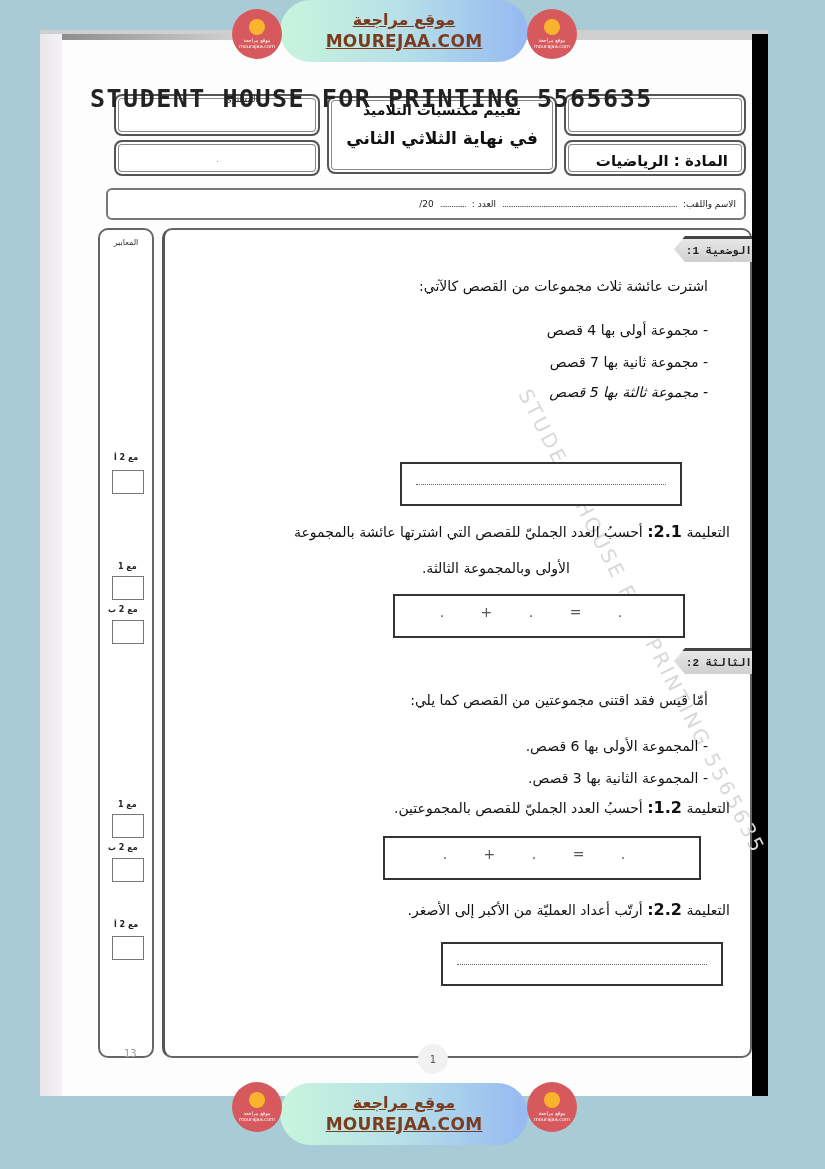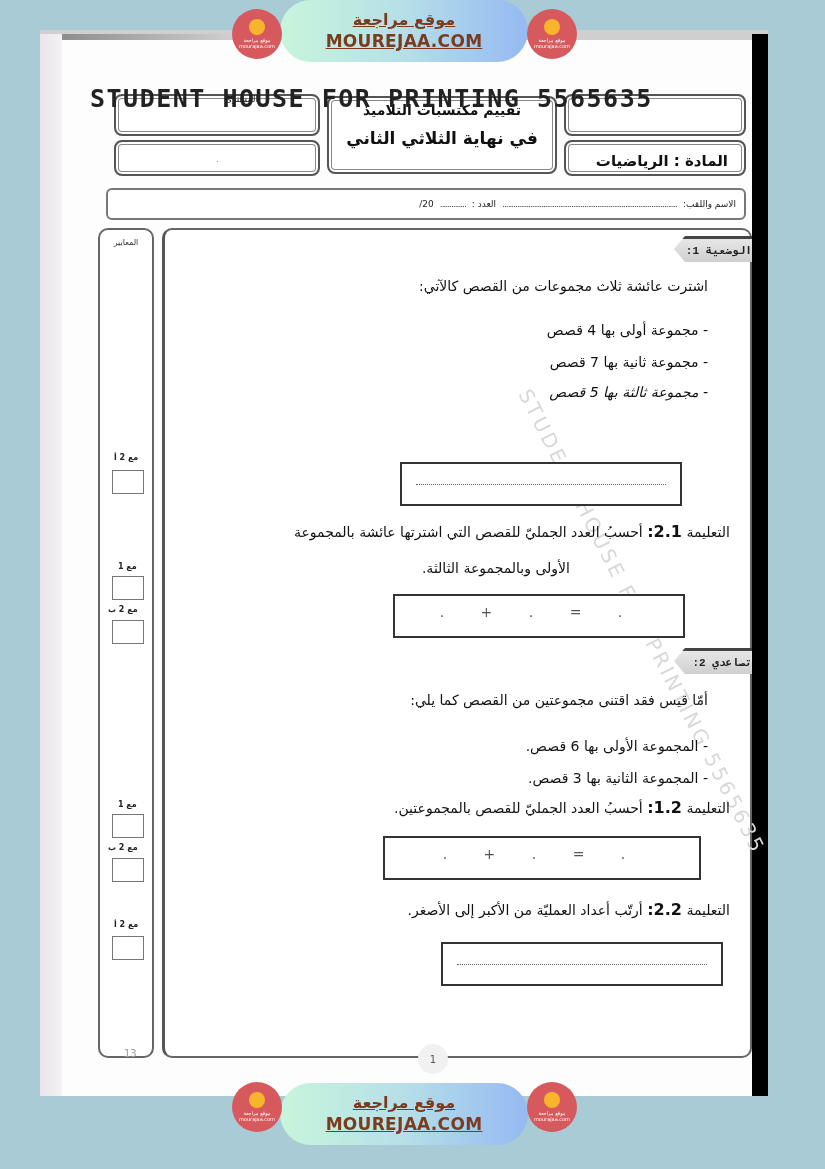--- a/index.html
+++ b/index.html
@@ -186,21 +186,21 @@
       <div class="line" style="right:20px;top:292px;">
         <span>التعليمة</span>
         <span class="num">2.1:</span>
         <span>أحسبُ العدد الجمليّ للقصص التي اشترتها عائشة بالمجموعة</span>
       </div>
       <div class="line" style="right:180px;top:330px;">الأولى وبالمجموعة الثالثة.</div>
       <div class="ans-box" style="left:228px;top:364px;width:292px;height:44px;">
         <div class="eq">. + . = .</div>
       </div>
 
-      <div class="sit-tag" style="right:-2px;top:418px;">تصاعدي 2:</div>
+      <div class="sit-tag" style="right:-2px;top:418px;">الثالثة 2:</div>
       <div class="line" style="right:42px;top:462px;">أمّا قيس فقد اقتنى مجموعتين من القصص كما يلي:</div>
       <div class="line" style="right:42px;top:508px;">- المجموعة الأولى بها 6 قصص.</div>
       <div class="line" style="right:42px;top:540px;">- المجموعة الثانية بها 3 قصص.</div>
 
       <div class="line" style="right:20px;top:568px;">
         <span>التعليمة</span>
         <span class="num">1.2:</span>
         <span>أحسبُ العدد الجمليّ للقصص بالمجموعتين.</span>
       </div>
       <div class="ans-box" style="left:218px;top:606px;width:318px;height:44px;">

